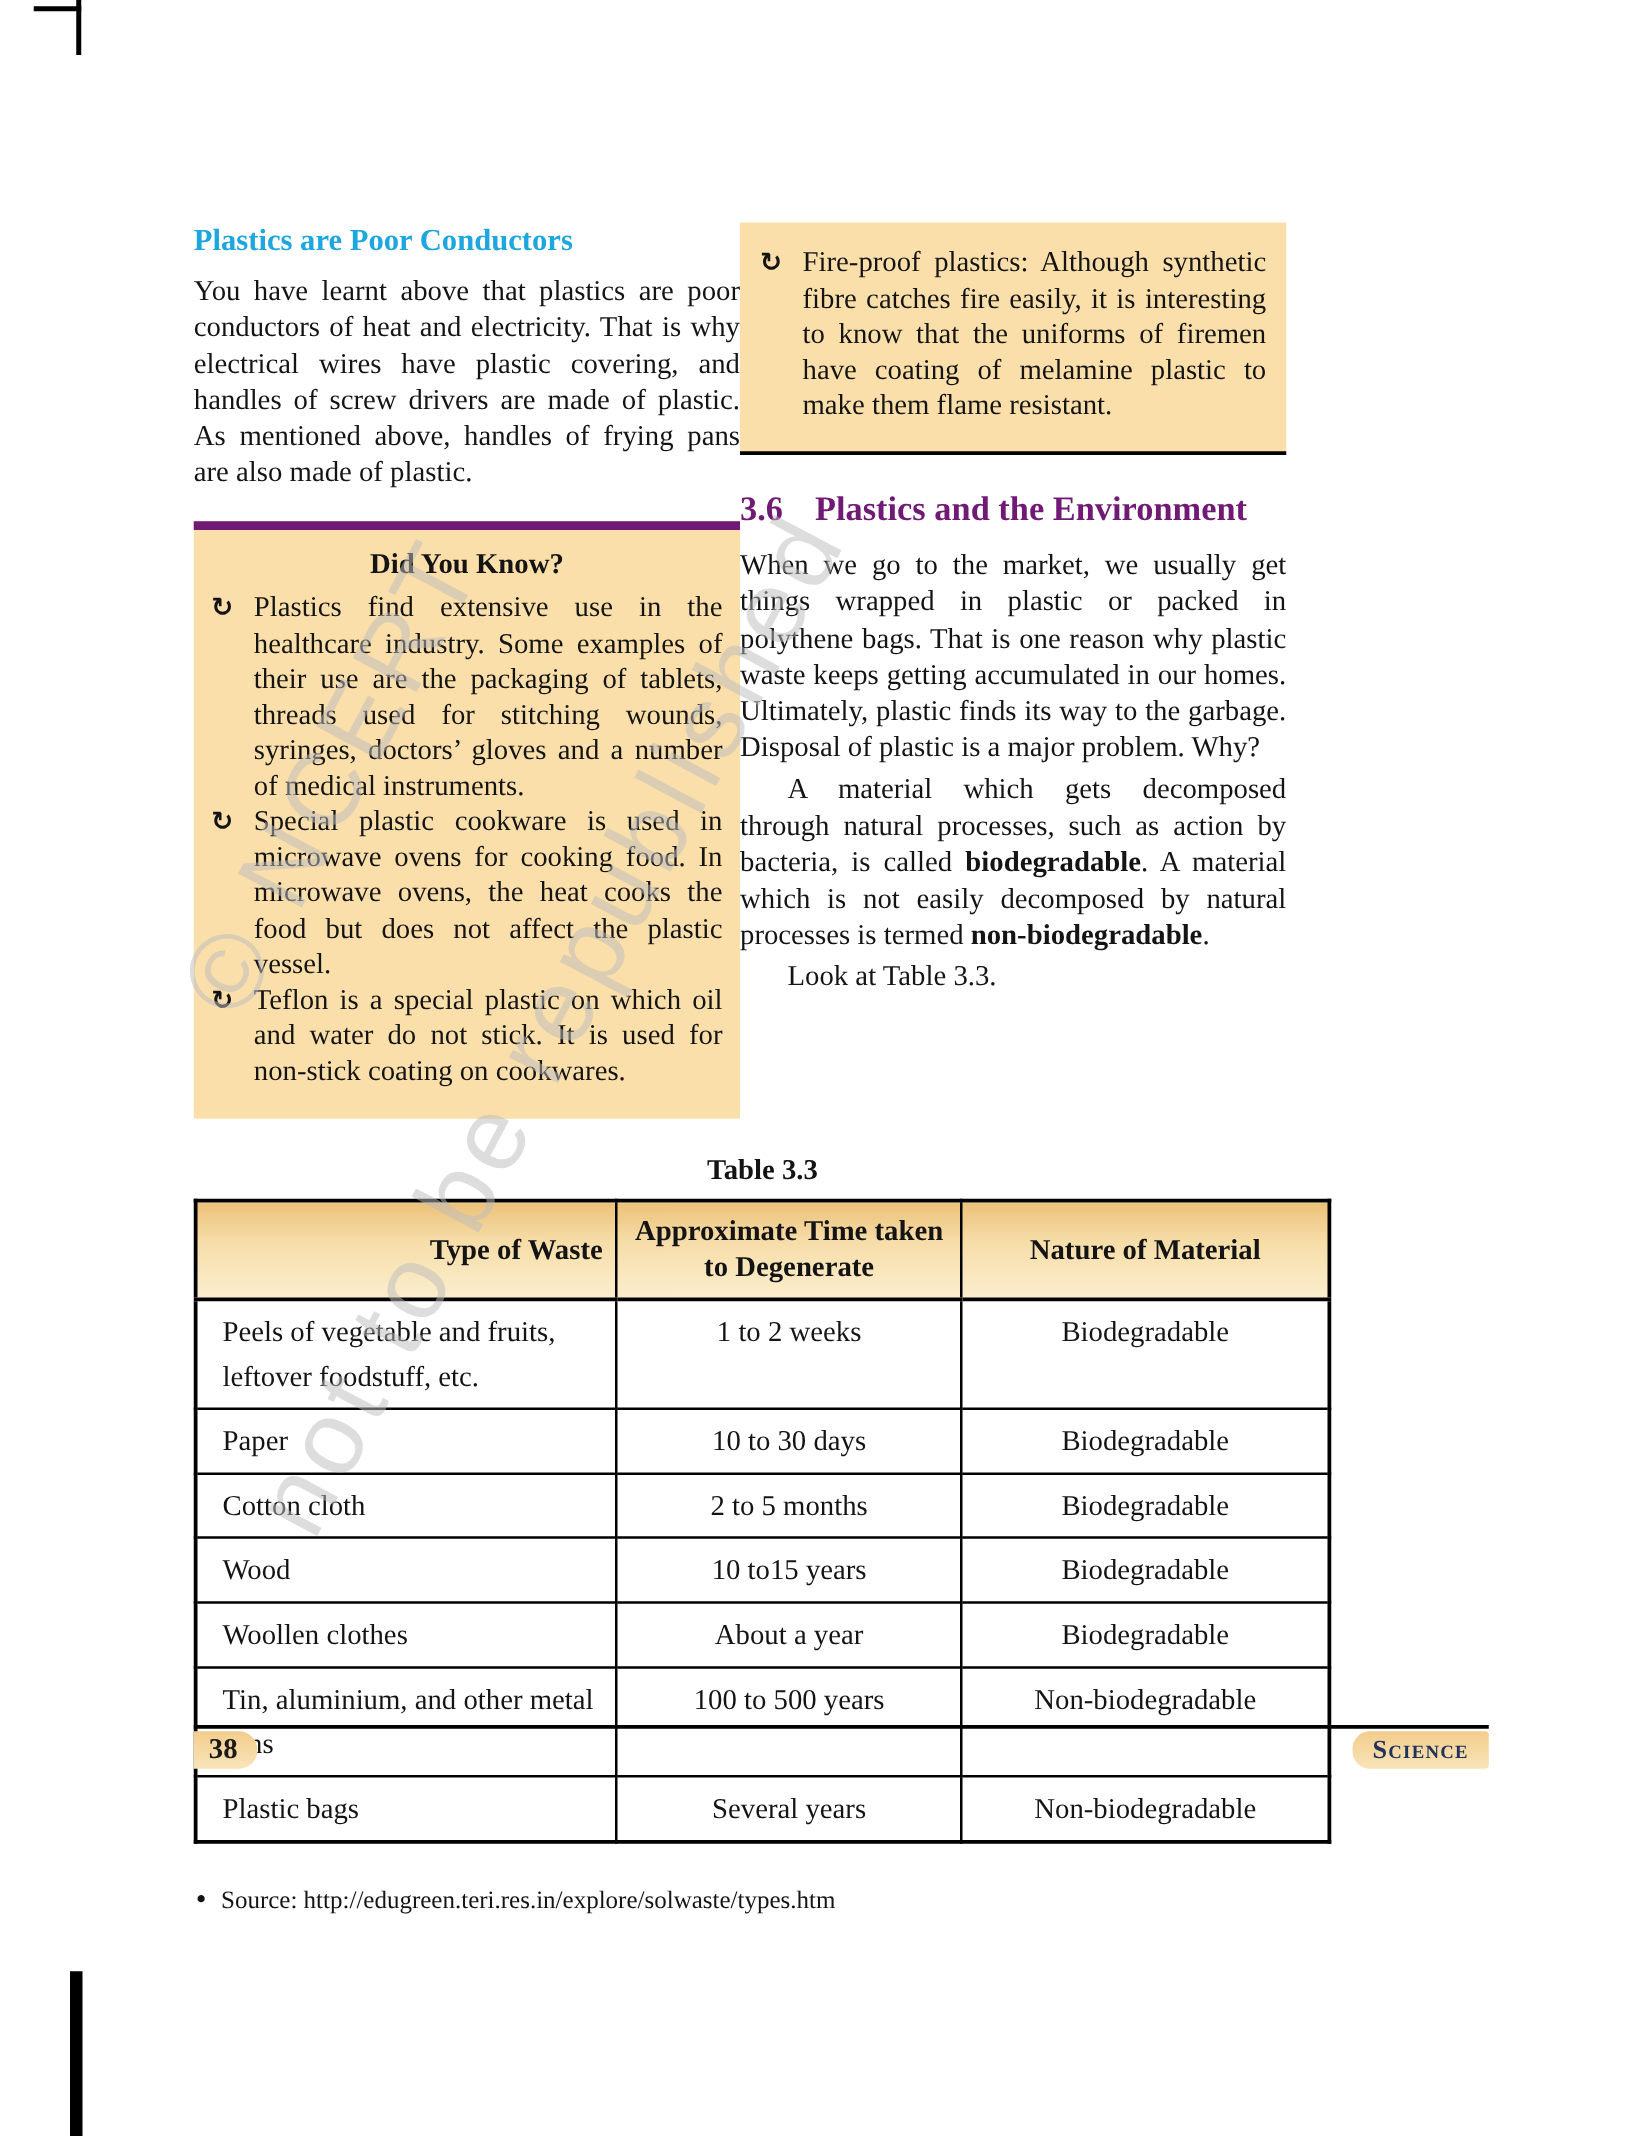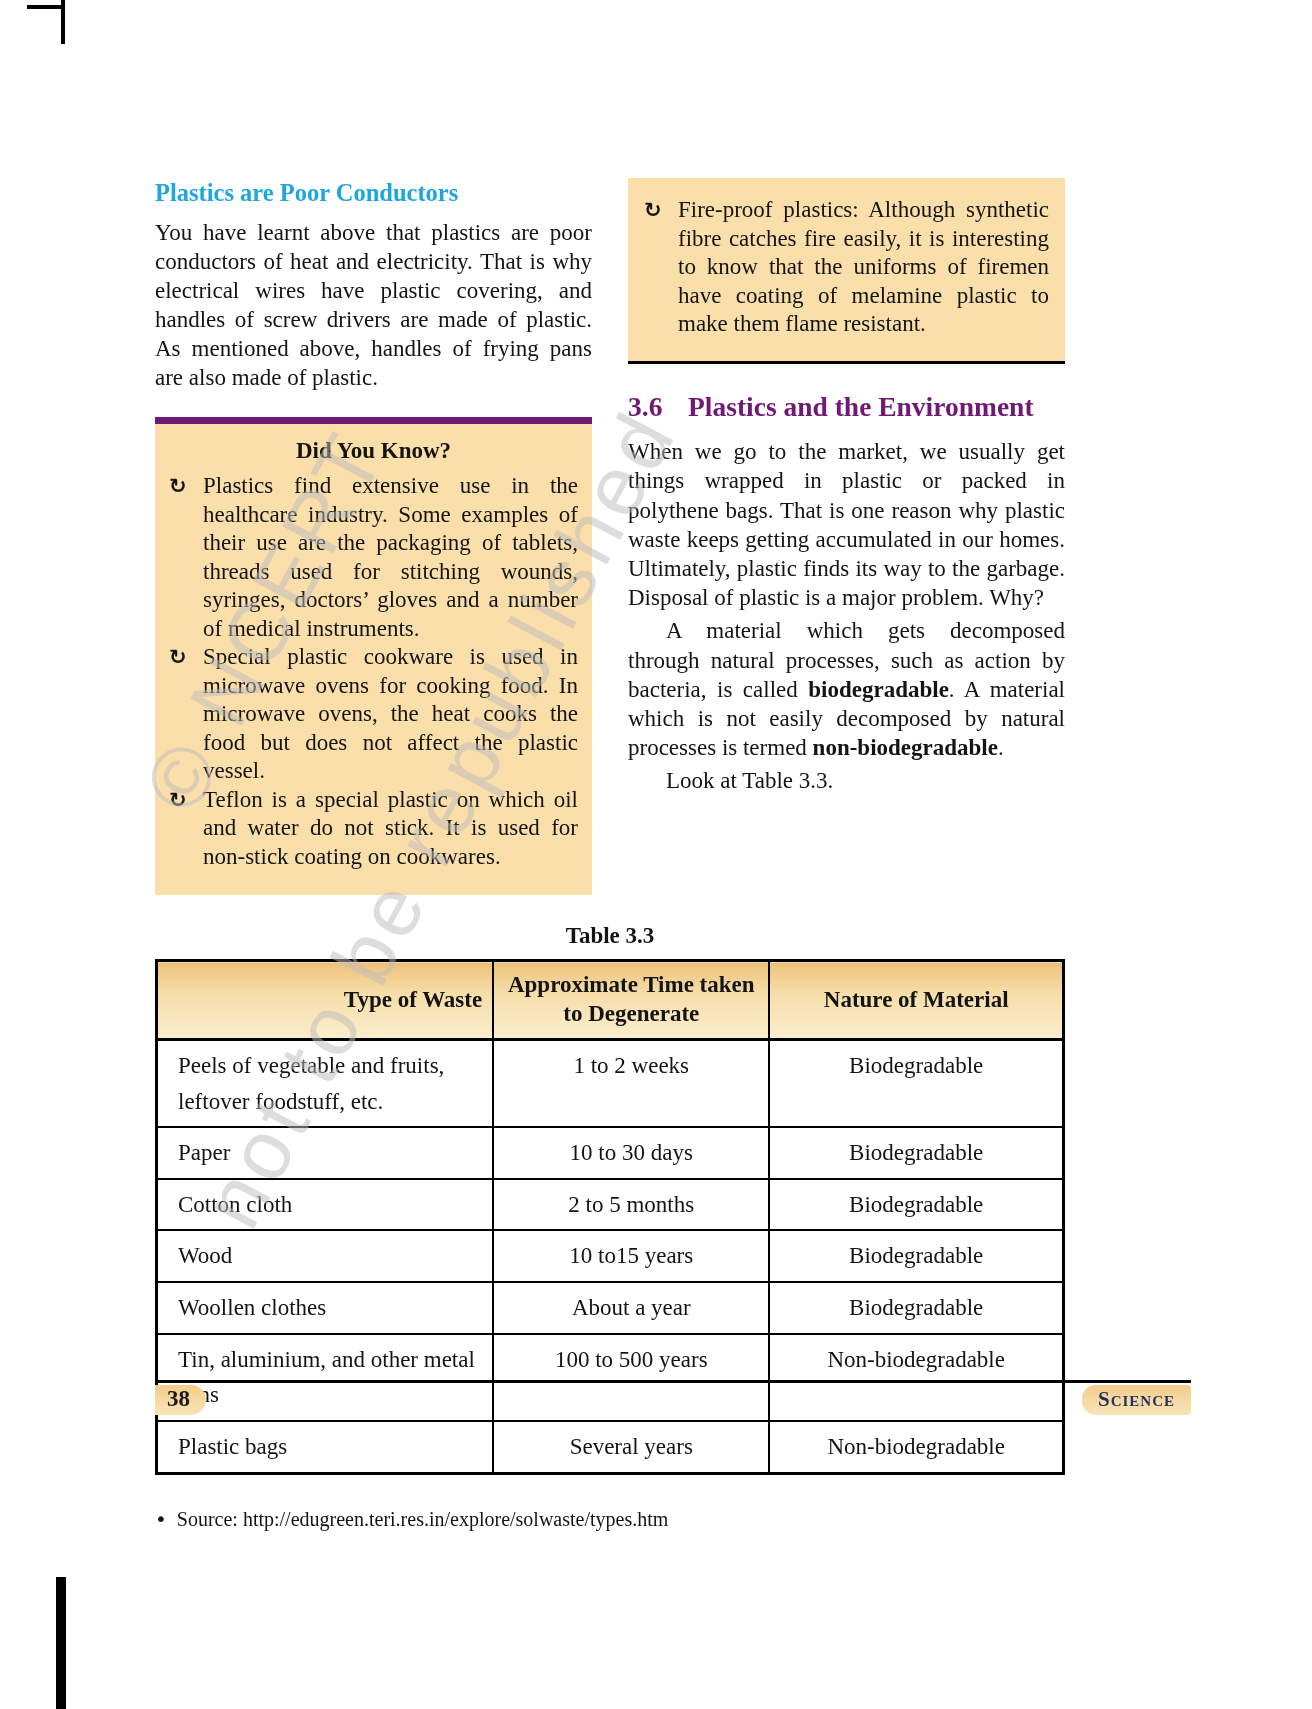--- a/index.html
+++ b/index.html
@@ -24,21 +24,21 @@
     transform: rotate(-62deg);
     color:#bdbdbd; opacity:0.5; pointer-events:none;
     font-family:"Liberation Sans", sans-serif;
     font-size:84px; letter-spacing:6px; white-space:nowrap;
     z-index:3;
   }
   .watermark .wm-line1 { margin-left:300px; }
   .watermark .wm-line2 { margin-top:150px; margin-left:-40px; }
 
   .content { position:absolute; left:155px; top:178px; width:910px; z-index:1; }
-  .columns { display:flex; gap:36px; }
+  .columns { display:flex; }
   .col { width:437px; }
 
   .blue-head {
     color:#1EA6DF; font-weight:bold; font-size:24.5px;
     margin:0 0 12px 0; line-height:1.2;
   }
   .body-text {
     font-size:23px; line-height:1.26; text-align:justify; margin:0;
   }
 

